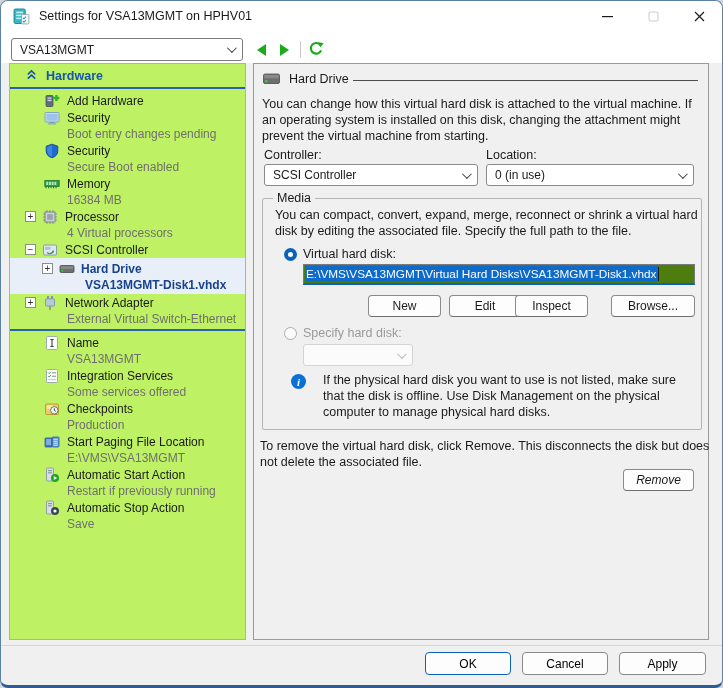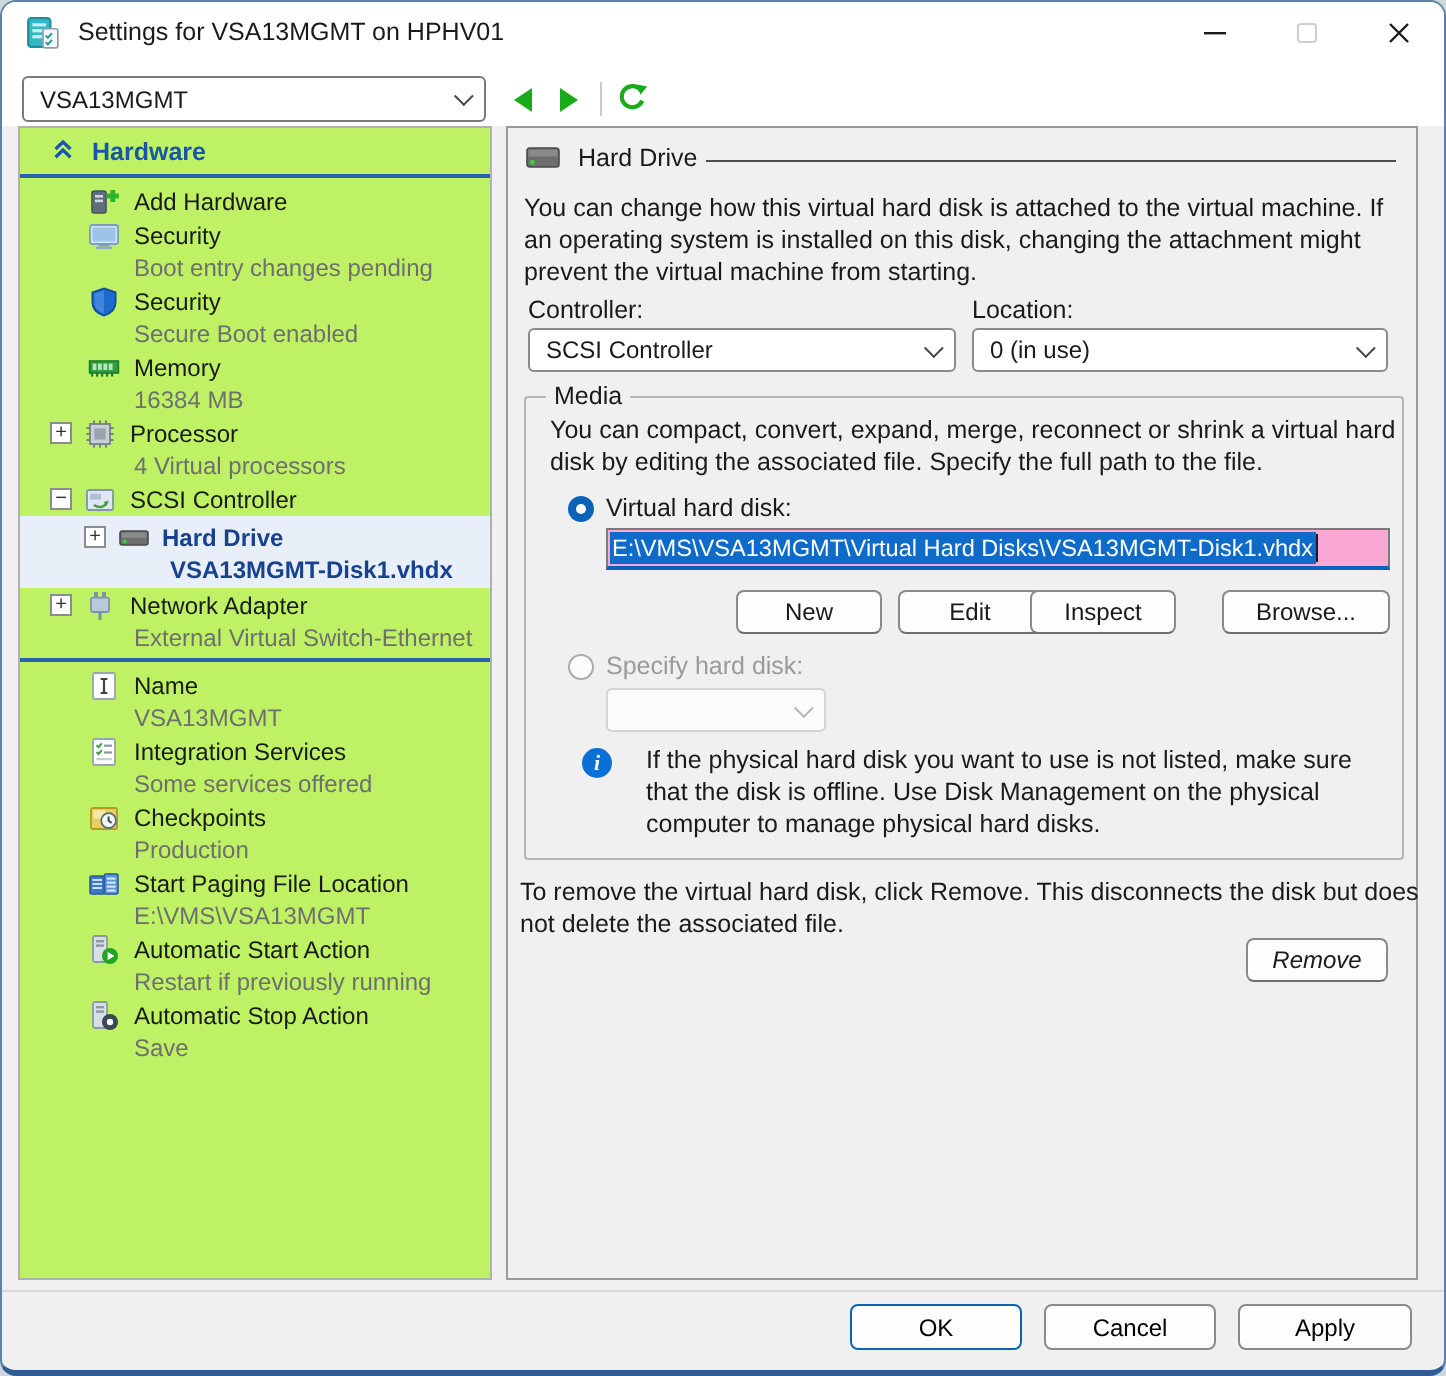--- a/index.html
+++ b/index.html
@@ -88,21 +88,21 @@
   .radio { position:absolute; width:13px; height:13px; border-radius:50%; }
   .radio.on { background:#0b63b8; }
   .radio.on::after { content:""; position:absolute; left:4px; top:4px; width:5px; height:5px; border-radius:50%; background:#fff; }
   .radio.off { border:1px solid #ababab; background:#fbfbfb; }
   .r-virtual { left:21px; top:49px; }
   .r-physical { left:21px; top:128px; }
   .lbl-virtual { position:absolute; left:40px; top:48px; }
   .lbl-physical { position:absolute; left:40px; top:127px; color:#9a9a9a; }
 
   .path-input { position:absolute; left:40px; top:65px; width:392px; height:21px;
-                background:#f9a8d4; border:1px solid #7a7a7a; border-bottom:2px solid #0b5fbf;
+                background:#4d7c0f; border:1px solid #7a7a7a; border-bottom:2px solid #0b5fbf;
                 display:flex; align-items:center; padding:0 1px; overflow:hidden; white-space:nowrap; }
   .path-sel { background:#0e6bca; color:#fff; font-size:11.8px; padding:1px 1px; }
   .caret { display:inline-block; width:1.5px; height:14px; background:#1a1a1a; margin-left:0; }
 
   .btn { position:absolute; height:22px; background:#fdfdfd; border:1px solid #8a8a8a;
          border-bottom-color:#6f6f6f; border-radius:4px; font-size:12px; color:#1a1a1a;
          display:flex; align-items:center; justify-content:center; font-family:"Liberation Sans",sans-serif; }
   .b-new { left:105px; top:96px; width:73px; }
   .b-edit { left:186px; top:96px; width:72px; }
   .b-inspect { left:252px; top:96px; width:73px; }

